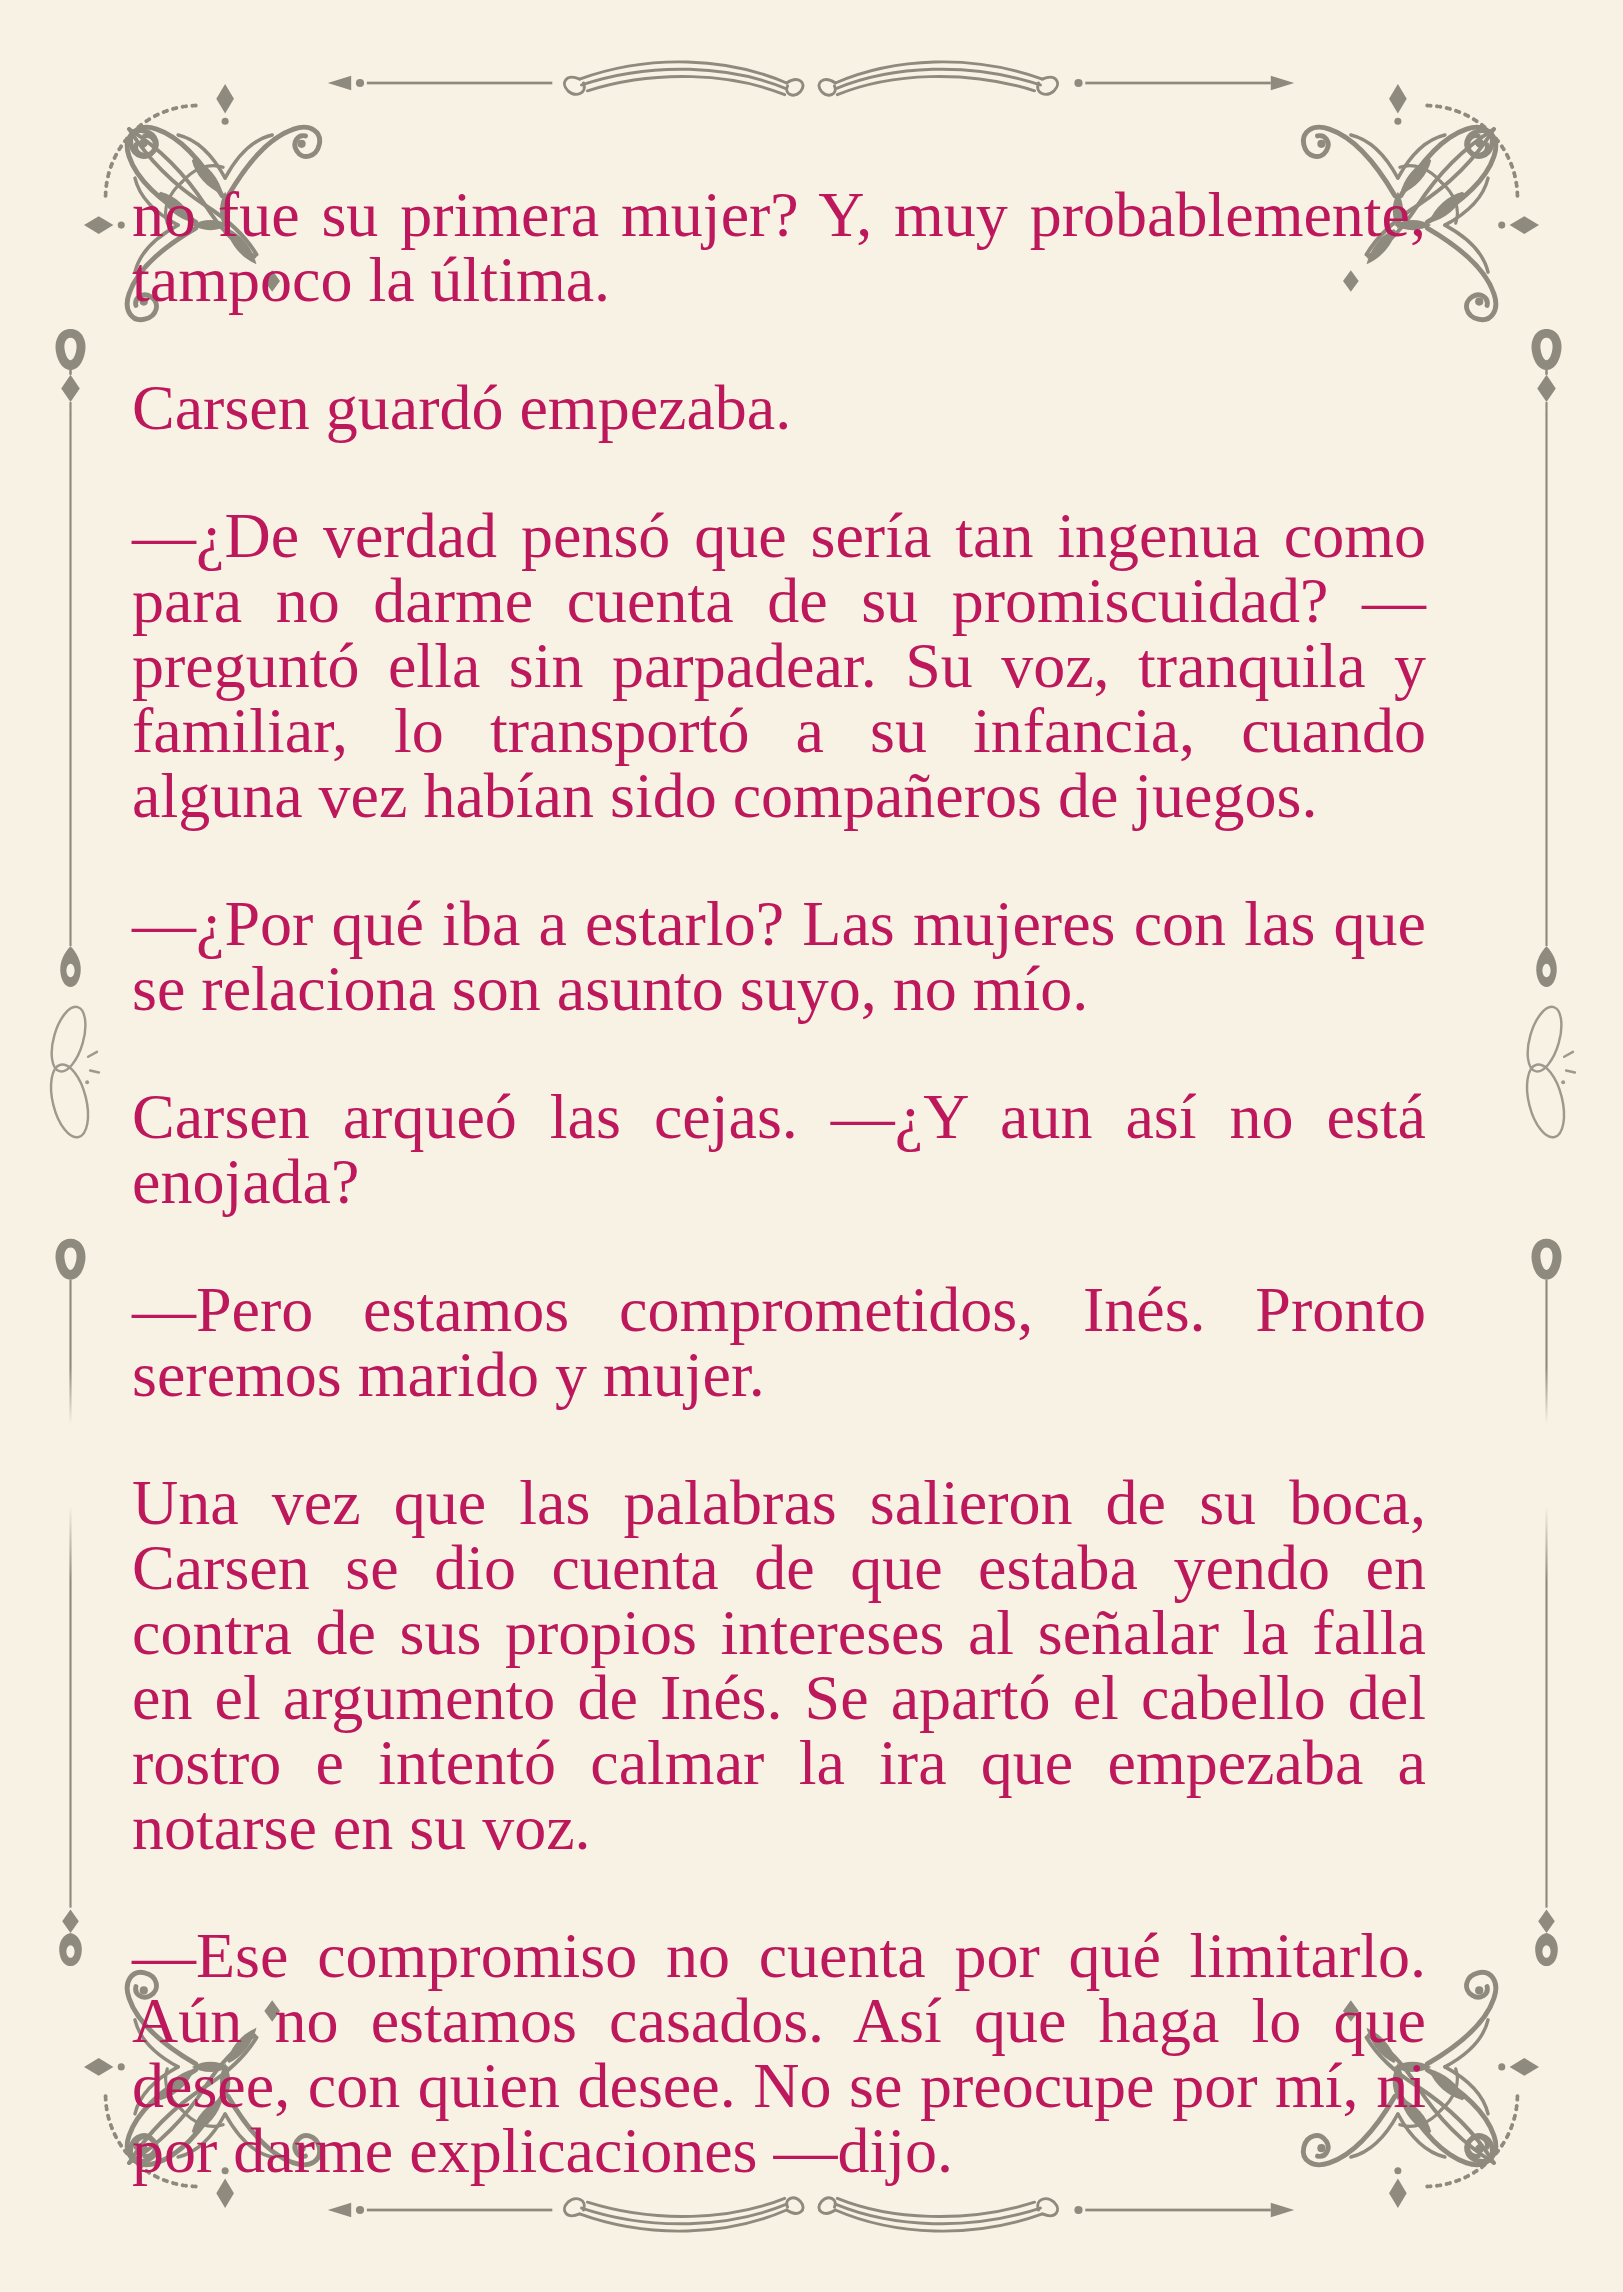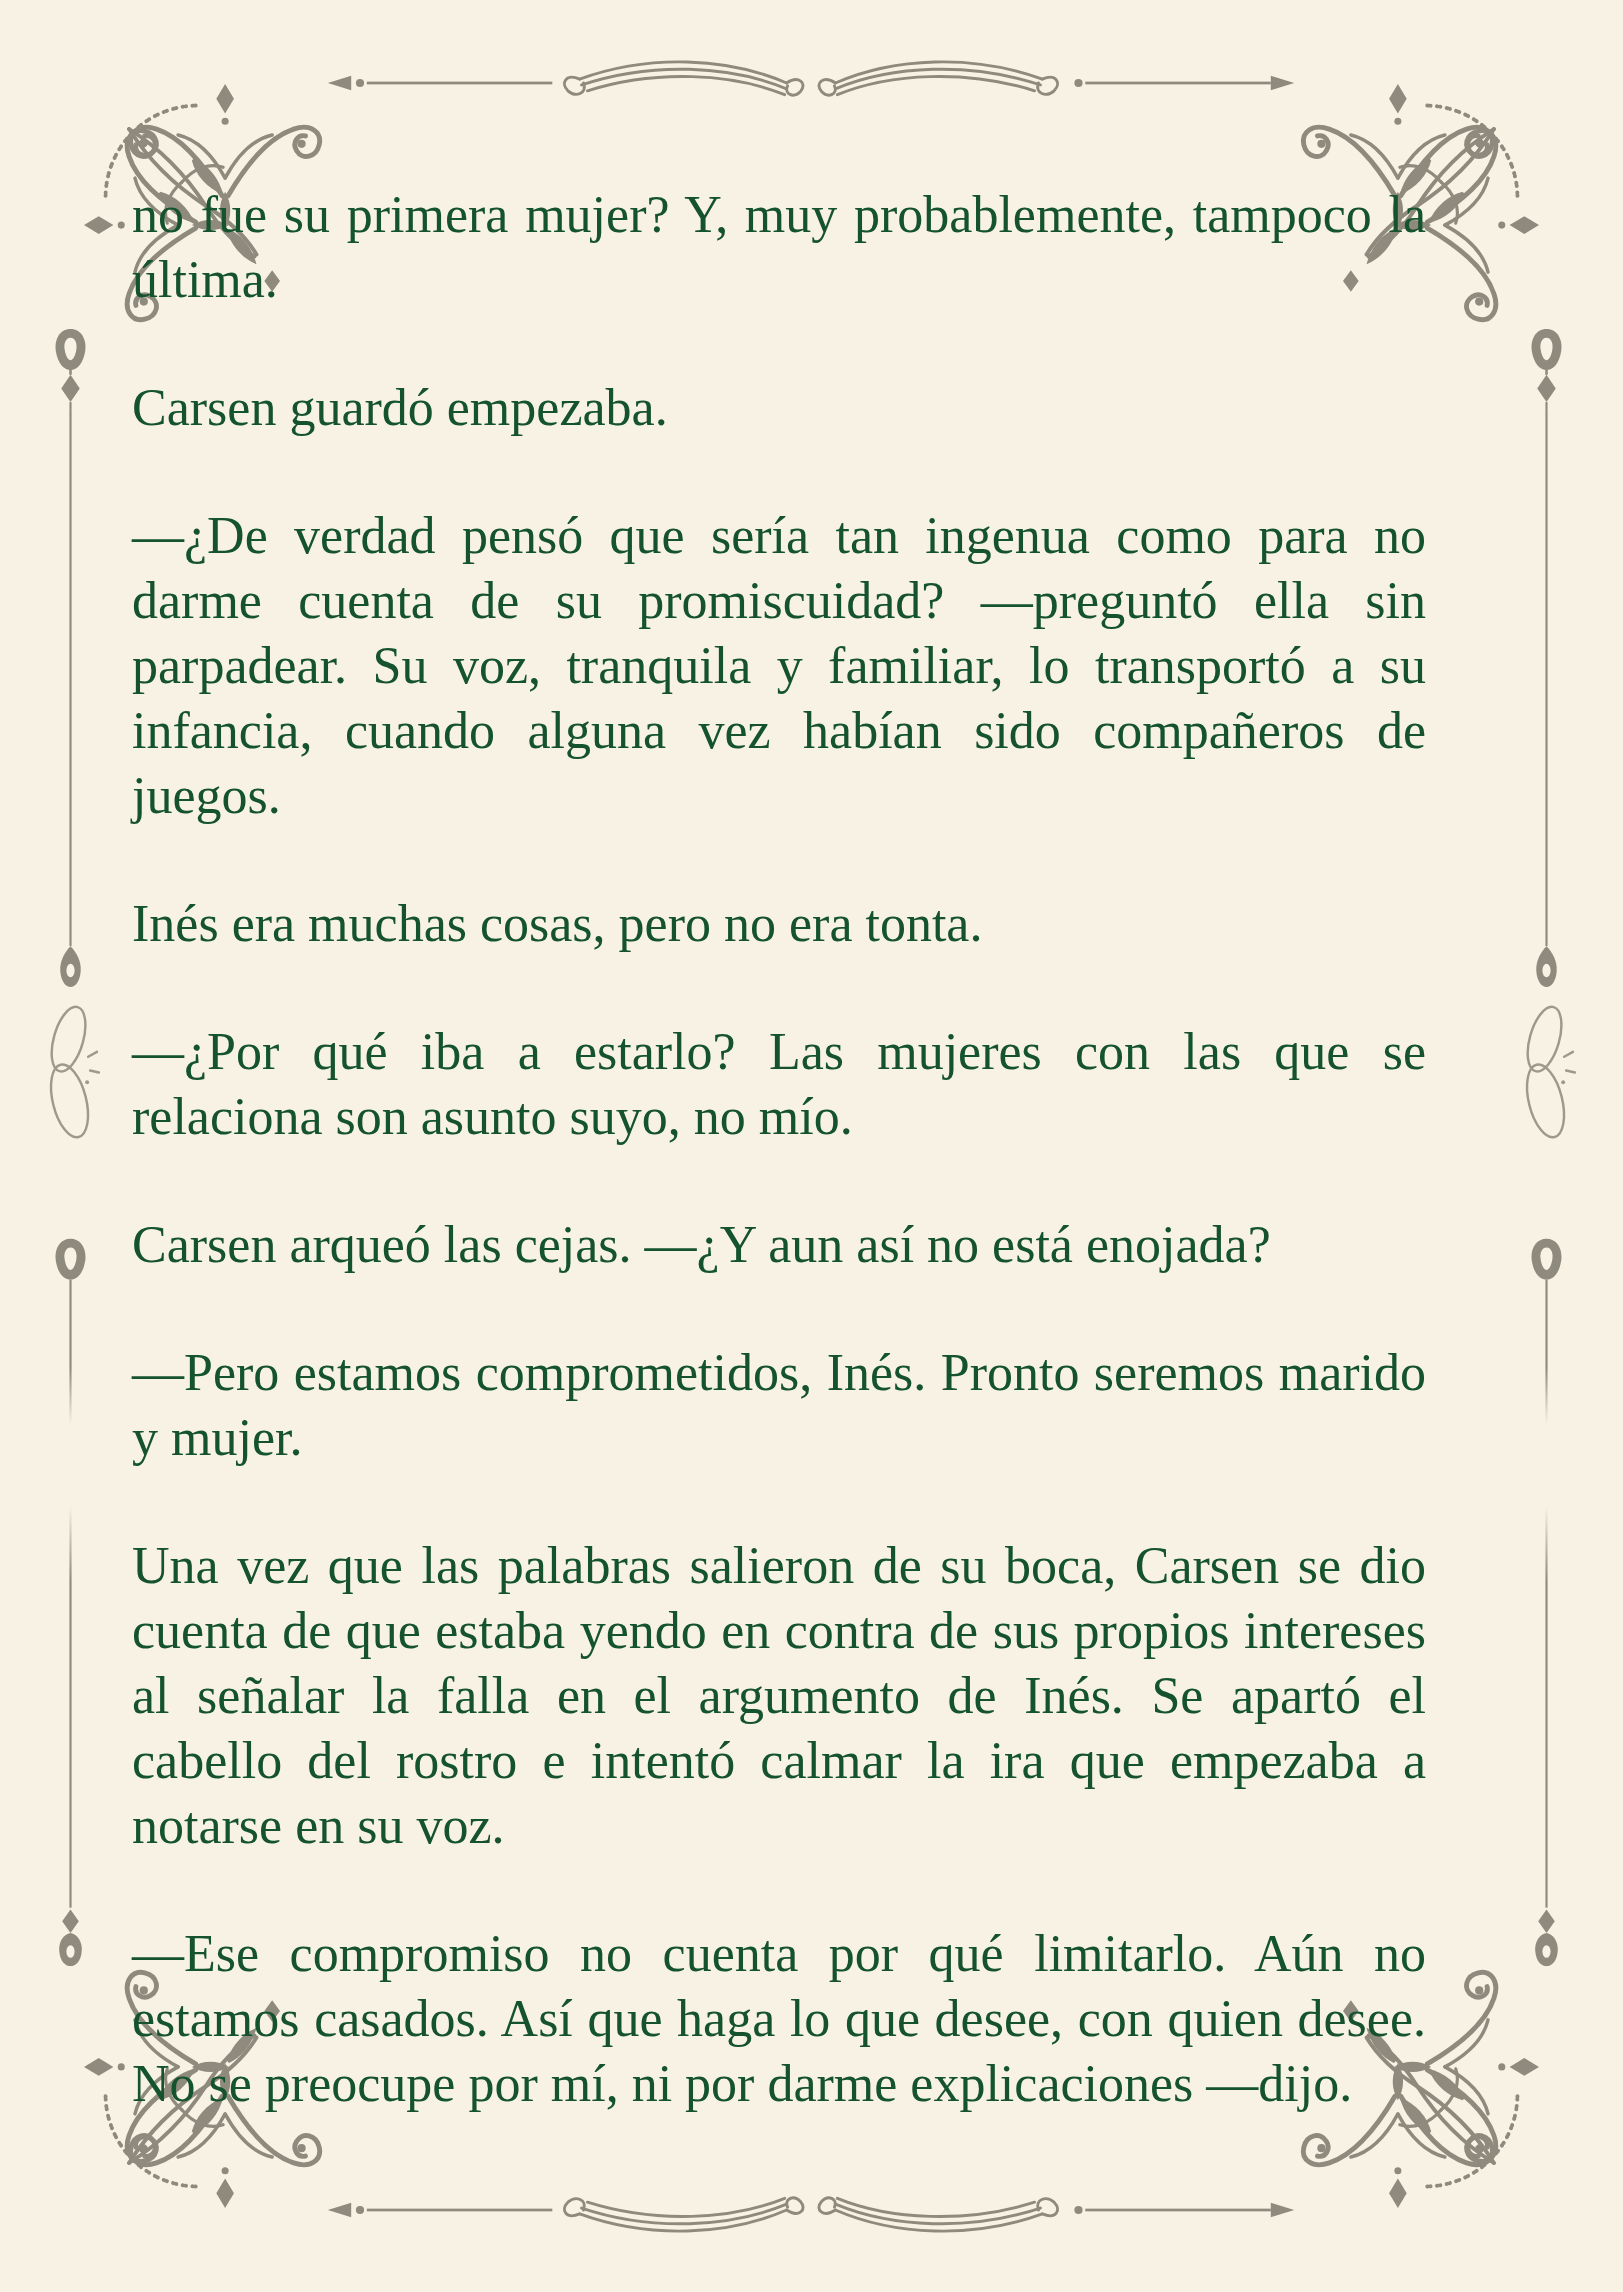--- a/index.html
+++ b/index.html
@@ -6,22 +6,22 @@
   .page{
     position:relative;
     width:1623px;height:2293px;
     background:#f8f2e4;
     overflow:hidden;
     font-family:"Liberation Serif", serif;
   }
   .text-column{
     position:absolute;
     left:132px;top:182px;width:1294px;
-    font-size:52px;line-height:65px;
-    color:#14532d;
+    font-size:64px;line-height:65px;
+    color:#be185d;
     text-align:justify;
   }
   .text-column p{margin:0 0 63px 0;}
   .ornament{position:absolute;pointer-events:none;}
   .corner{width:294px;height:294px;}
   .corner.tl{left:35px;top:35px;}
   .corner.tr{left:1294px;top:35px;transform:scaleX(-1);}
   .corner.bl{left:35px;top:1963px;transform:scaleY(-1);}
   .corner.br{left:1294px;top:1963px;transform:scale(-1,-1);}
   .divider{width:974px;height:82px;left:324px;}
@@ -177,21 +177,20 @@
       <use href="#fig8sym"></use>
     </svg>
   <svg class="ornament pin-b right" viewBox="0 0 40 748" width="39" height="733">
       <use href="#pinB"></use>
     </svg>
 
   <main class="text-column">
     <p>no fue su primera mujer? Y, muy probablemente, tampoco la última.</p>
     <p>Carsen guardó empezaba.</p>
     <p>—¿De verdad pensó que sería tan ingenua como para no darme cuenta de su promiscuidad? —preguntó ella sin parpadear. Su voz, tranquila y familiar, lo transportó a su infancia, cuando alguna vez habían sido compañeros de juegos.</p>
-    <p>Inés era muchas cosas, pero no era tonta.</p>
     <p>—¿Por qué iba a estarlo? Las mujeres con las que se relaciona son asunto suyo, no mío.</p>
     <p>Carsen arqueó las cejas. —¿Y aun así no está enojada?</p>
     <p>—Pero estamos comprometidos, Inés. Pronto seremos marido y mujer.</p>
     <p>Una vez que las palabras salieron de su boca, Carsen se dio cuenta de que estaba yendo en contra de sus propios intereses al señalar la falla en el argumento de Inés. Se apartó el cabello del rostro e intentó calmar la ira que empezaba a notarse en su voz.</p>
     <p>—Ese compromiso no cuenta por qué limitarlo. Aún no estamos casados. Así que haga lo que desee, con quien desee. No se preocupe por mí, ni por darme explicaciones —dijo.</p>
   </main>
 
 </div>
 
 

